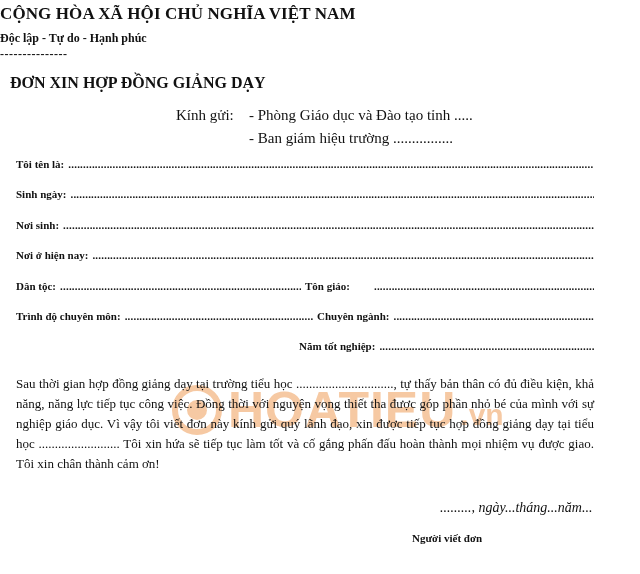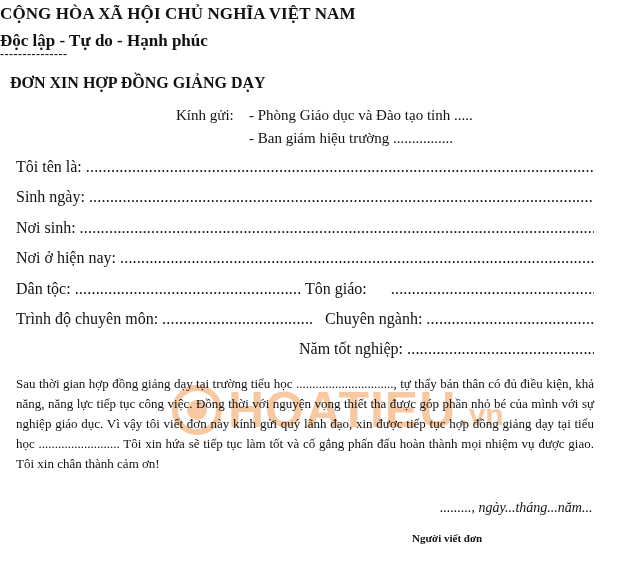--- a/index.html
+++ b/index.html
@@ -23,21 +23,21 @@
       white-space: nowrap;
     }
     .national {
       top: 4px;
       font-size: 17px;
       font-weight: bold;
       letter-spacing: 0.1px;
     }
     .motto {
       top: 31px;
-      font-size: 17px;
+      font-size: 12px;
       font-weight: bold;
     }
     .divider {
       top: 47px;
       font-size: 12px;
       font-weight: bold;
       letter-spacing: 0.5px;
     }
     .title {
       top: 74px;
@@ -60,21 +60,22 @@
     }
     .recipients .indent {
       display: inline-block;
       width: 73px;
     }
     .form {
       position: absolute;
       left: 16px;
       top: 158px;
       width: 578px;
-      font-size: 16px;
+      font-size: 11px;
+      font-weight: bold;
     }
     .row {
       height: 30.4px;
       display: flex;
       align-items: flex-start;
       white-space: nowrap;
       overflow: hidden;
     }
     .field {
       display: flex;
@@ -89,21 +90,21 @@
       overflow: hidden;
       white-space: nowrap;
       letter-spacing: 0.2px;
     }
     .dots::after {
       content: "..............................................................................................................................................................................................................................";
     }
     .f-full { flex: 1 1 auto; }
     .f-ethnic { width: 285px; flex: 0 0 auto; padding-right: 4px; }
     .f-religion { flex: 1 1 auto; gap: 20px; }
-    .f-level { width: 297px; flex: 0 0 auto; padding-right: 12px; }
+    .f-level { width: 297px; flex: 0 0 auto; padding-right: 4px; }
     .f-major { flex: 1 1 auto; }
     .f-place { width: 279px; flex: 0 0 auto; padding-right: 4px; margin-top: 48px; }
     .f-grad { flex: 1 1 auto; align-items: center; }
 
     .paragraph {
       position: absolute;
       left: 16px;
       top: 374px;
       width: 578px;
       font-size: 13px;

